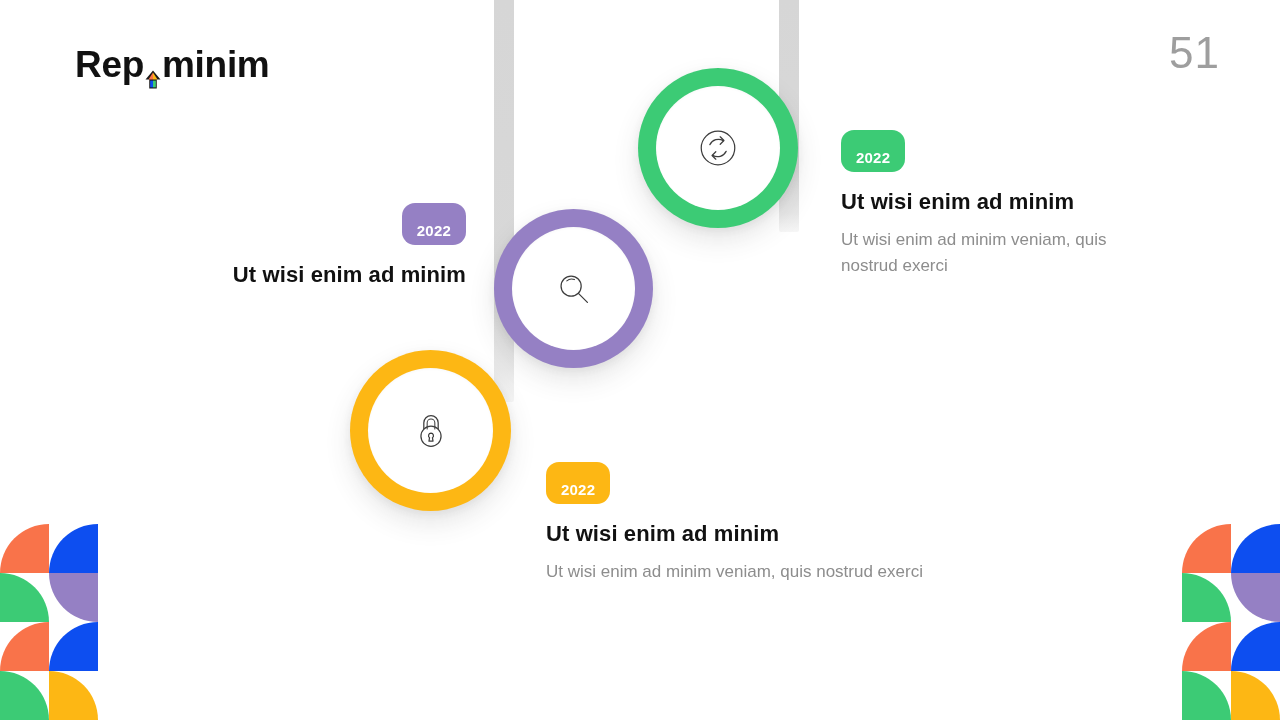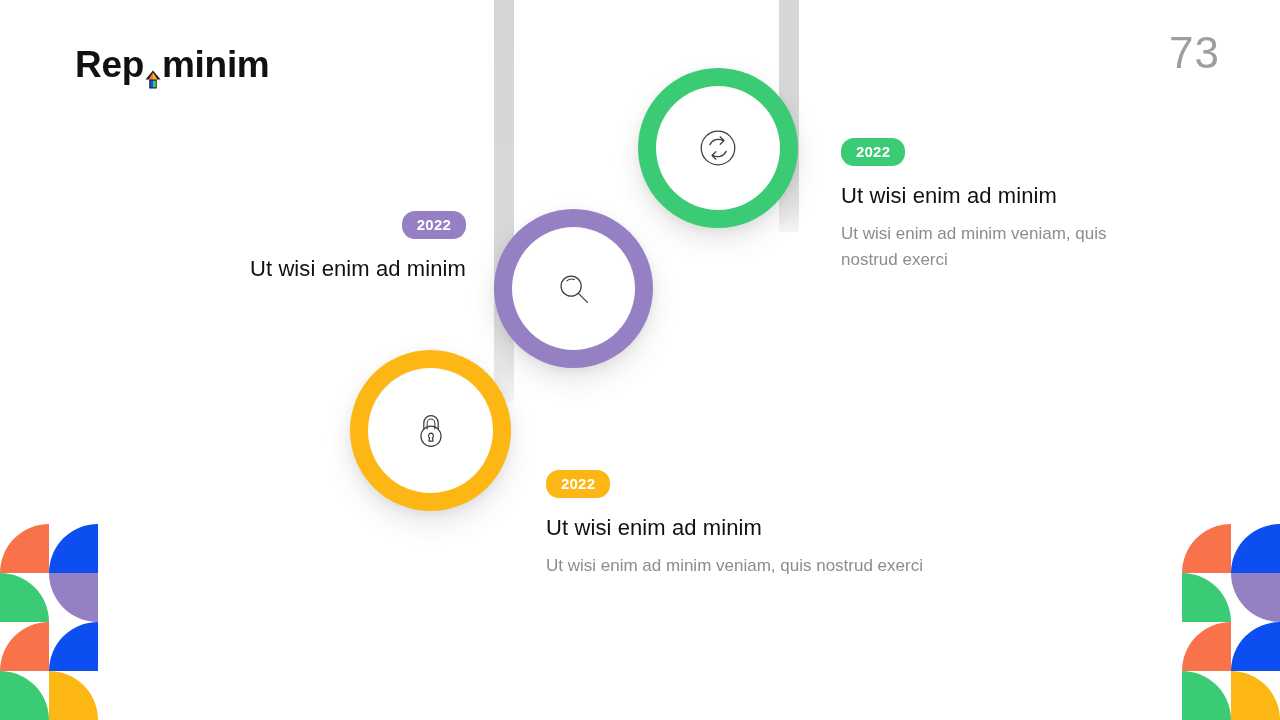--- a/index.html
+++ b/index.html
@@ -109,36 +109,35 @@
   }
   .node-orange .inner { width: 125px; height: 125px; }
 
   .node svg { display: block; }
 
   
   .block { position: absolute; }
   .badge {
     display: inline-block;
     border-radius: 13px;
-    padding: 6px 15px 5px;
+    padding: 20px 15px 5px;
     font-size: 15px;
     font-weight: 700;
     color: #ffffff;
     letter-spacing: 0.2px;
     line-height: 1.1;
-    margin-top: 8px;
   }
   .badge-green  { background: #3ccb75; }
   .badge-purple { background: #9580c4; }
   .badge-orange { background: #fdb714; }
 
   .block h3 {
     margin: 16px 0 0 0;
     font-size: 22px;
-    font-weight: 400;
+    font-weight: 700;
     color: #111111;
     letter-spacing: 0.1px;
     line-height: 1.25;
   }
   .block p {
     margin: 12px 0 0 0;
     font-size: 17px;
     font-weight: 400;
     color: #8d8d8d;
     line-height: 1.5;
@@ -184,21 +183,21 @@
       <span class="brand-mark"><svg viewBox="0 0 24 28" width="18" height="21" aria-hidden="true">
         <path d="M12 2 L22 14 L17 14 L17 26 L7 26 L7 14 L2 14 Z" fill="#1a1a1a"></path>
         <path d="M12 4.5 L12 14 L6 14 Z" fill="#f9734a"></path>
         <path d="M12 4.5 L18 14 L12 14 Z" fill="#fdb714"></path>
         <path d="M8.2 15.5 L12 15.5 L12 24.5 L8.2 24.5 Z" fill="#0d4ef0"></path>
         <path d="M12 15.5 L15.8 15.5 L15.8 24.5 L12 24.5 Z" fill="#3ccb75"></path>
       </svg></span>
       <span>minim</span>
   </div>
 
-  <div class="page-number">73</div>
+  <div class="page-number">51</div>
 
   <div class="connector bar-right"></div>
   <div class="connector bar-left"></div>
 
   <div class="node node-green">
     <div class="inner">
       <span>
         <svg width="46" height="46" viewBox="0 0 48 48" fill="none" stroke="#3d3d3d" stroke-width="1.3" stroke-linecap="round" stroke-linejoin="round">
           <circle cx="24" cy="24" r="17.5" stroke="#3d3d3d" stroke-width="1.3"></circle>
           <path d="M15.5 20.5 A10 10 0 0 1 29.5 16.3"></path>

